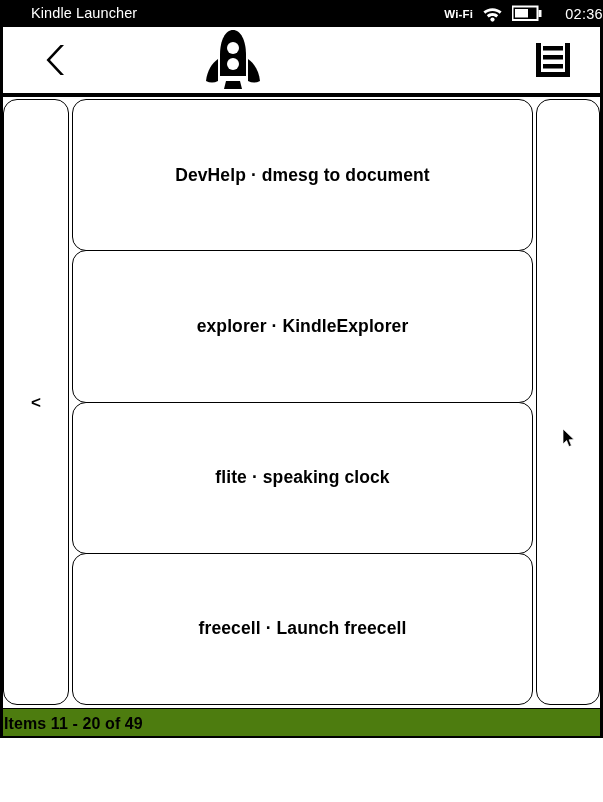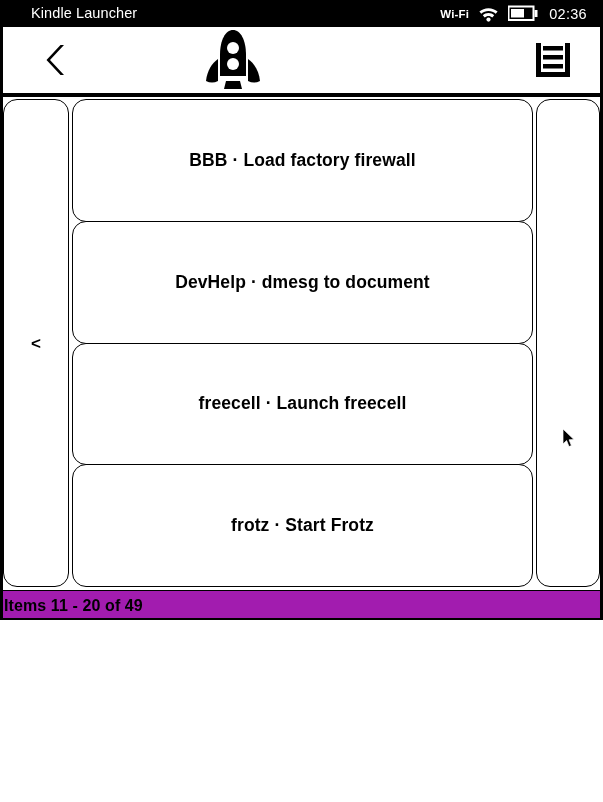--- a/index.html
+++ b/index.html
@@ -13,21 +13,21 @@
     overflow: hidden;
     font-family: "Liberation Sans", sans-serif;
     color: #000000;
     position: relative;
   }
 
   #screen {
     position: absolute;
     left: 0; top: 0;
     width: 603px;
-    height: 620px;
+    height: 738px;
     background: #ffffff;
     display: flex;
     flex-direction: column;
   }
 
   
   .statusbar {
     height: 27px;
     background: #000000;
     color: #ffffff;
@@ -38,21 +38,21 @@
   }
   .status-title {
     font-size: 14.5px;
     font-weight: 400;
     margin-left: 31px;
     letter-spacing: 0.1px;
     line-height: 1;
   }
   .status-right {
     position: absolute;
-    right: 16px;
+    right: 0;
     top: 0;
     height: 27px;
     display: flex;
     align-items: center;
     gap: 9px;
   }
   .wifi-label {
     font-size: 11.5px;
     font-weight: 700;
     letter-spacing: 0.2px;
@@ -64,21 +64,21 @@
   }
   .battery-icon {
     display: block;
     width: 30px;
     height: 17px;
   }
   .status-clock {
     font-size: 14.5px;
     font-weight: 400;
     letter-spacing: 0.3px;
-    margin-left: 2px;
+    margin-left: 14px;
   }
 
   
   .header {
     height: 66px;
     flex: 0 0 auto;
     border-bottom: 4px solid #000000;
     background: #ffffff;
     position: relative;
   }
@@ -183,21 +183,21 @@
     line-height: 1.1;
     padding: 0 8px;
     white-space: nowrap;
   }
 
   
   .footer {
     height: 30px;
     flex: 0 0 auto;
     border-top: 1px solid #000000;
-    background: #a21caf;
+    background: #4d7c0f;
     display: flex;
     align-items: center;
     box-sizing: border-box;
   }
   .footer-text {
     font-size: 16px;
     font-weight: 700;
     margin-left: 4px;
     letter-spacing: 0.1px;
     line-height: 1;
@@ -296,31 +296,31 @@
   </div>
 
   <div class="content">
 
     <div class="pagenav left">
       <span class="pagenav-glyph">&lt;</span>
     </div>
 
     <div class="applist">
       <div class="app-row">
-        <span class="app-label">BBB · Load factory firewall</span>
+        <span class="app-label">DevHelp · dmesg to document</span>
       </div>
       <div class="app-row">
-        <span class="app-label">DevHelp · dmesg to document</span>
+        <span class="app-label">explorer · KindleExplorer</span>
+      </div>
+      <div class="app-row">
+        <span class="app-label">flite · speaking clock</span>
       </div>
       <div class="app-row">
         <span class="app-label">freecell · Launch freecell</span>
       </div>
-      <div class="app-row">
-        <span class="app-label">frotz · Start Frotz</span>
-      </div>
     </div>
 
     <div class="pagenav right">
       <span class="pagenav-glyph"></span>
     </div>
   </div>
 
   <div class="footer">
     <span class="footer-text">Items 11 - 20 of 49</span>
   </div>

